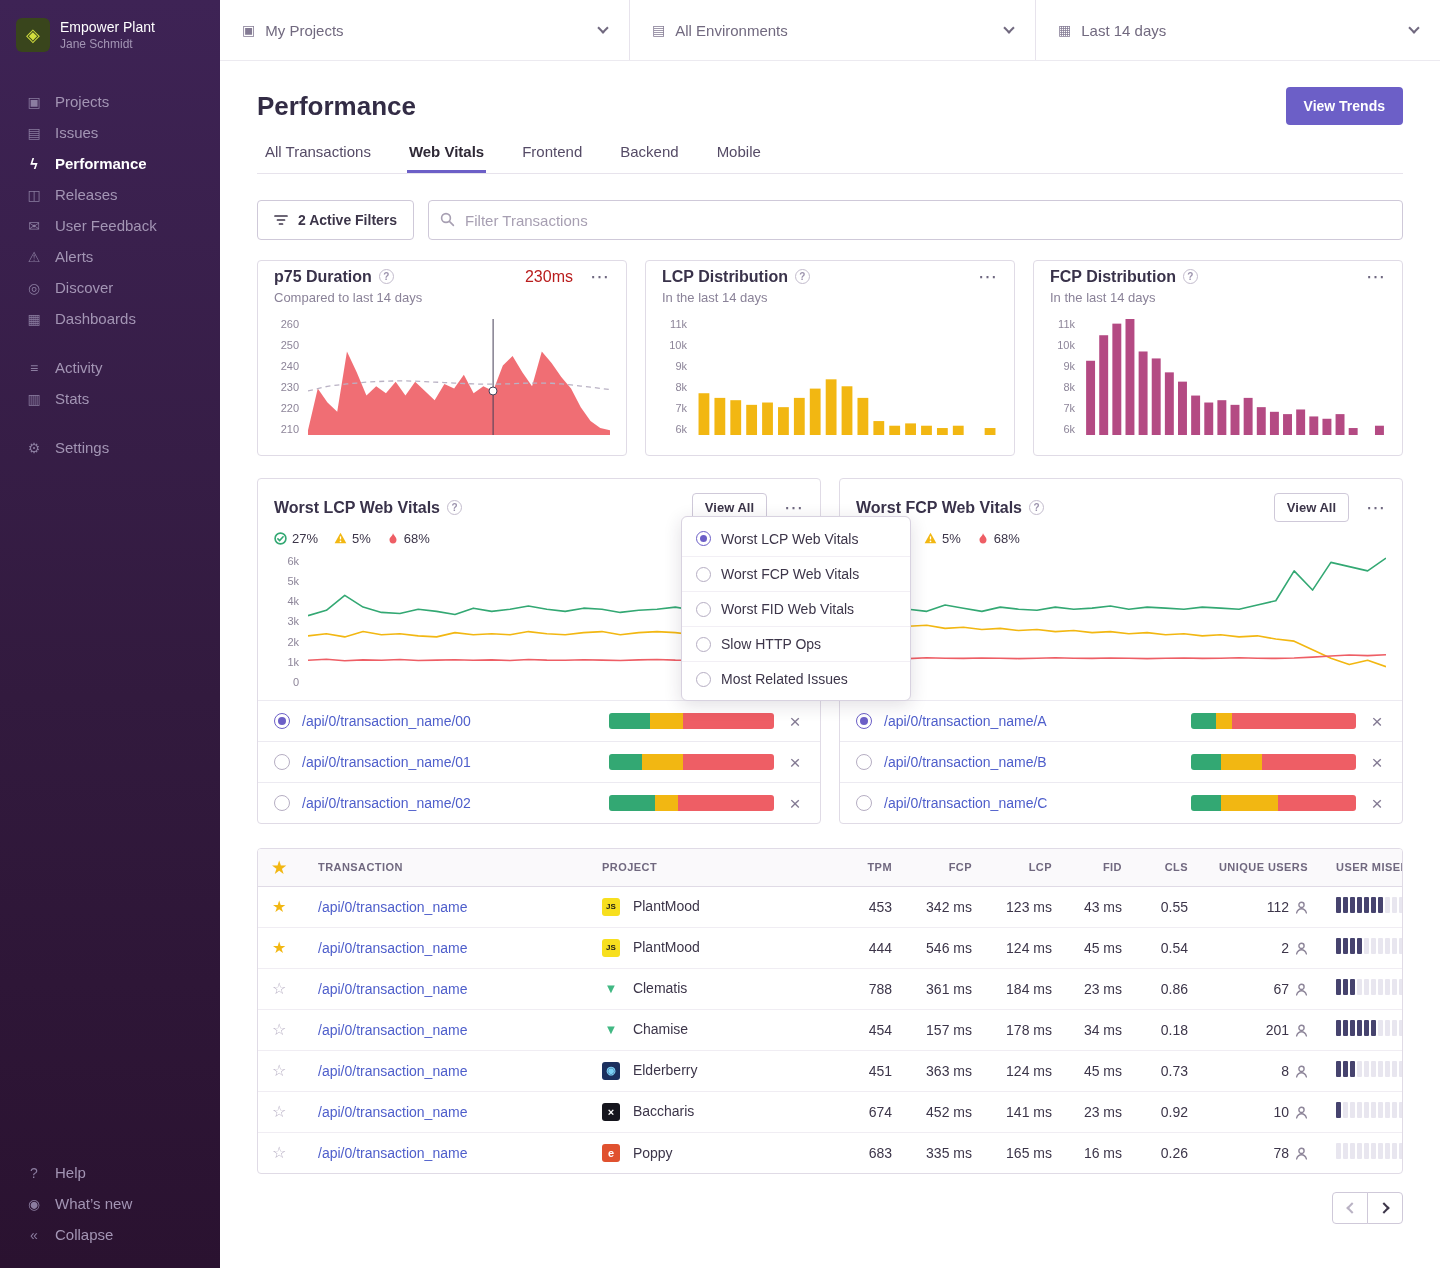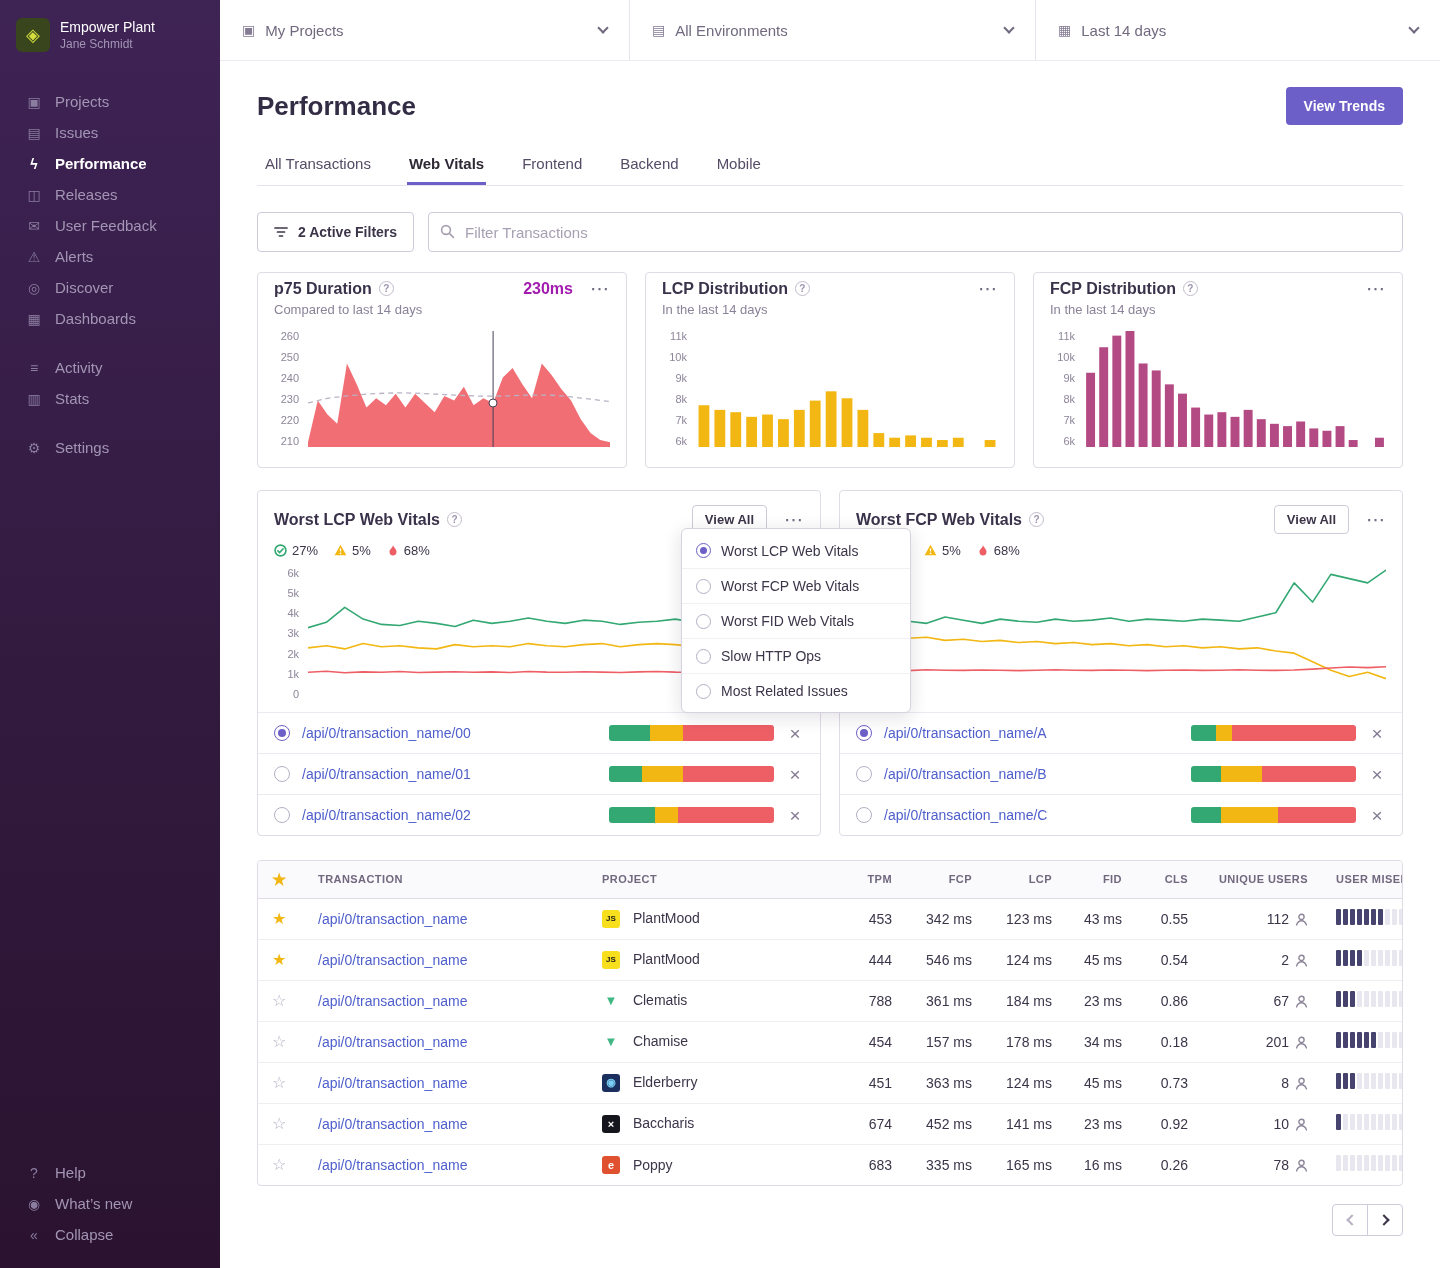--- a/index.html
+++ b/index.html
@@ -25,39 +25,39 @@
   .tb-seg{display:flex;align-items:center;gap:10px;padding:0 22px;border-right:1px solid #e7e3ec;color:#71697f;font-size:15px;cursor:pointer}
   .tb-seg.s1{width:410px}.tb-seg.s2{width:406px}.tb-seg.s3{flex:1;border-right:none}
   .tb-icon{color:#847b94;font-size:14px}
   .chev{width:8px;height:8px;border-right:2px solid #71697f;border-bottom:2px solid #71697f;transform:rotate(45deg);margin-left:auto;margin-top:-4px}
 
   
   .content{flex:1;padding:0 37px 24px;position:relative;overflow:hidden}
   .page-head{display:flex;align-items:center;justify-content:space-between;margin-top:26px}
   .page-title{font-size:26px;font-weight:700;color:#332c45}
   .btn-primary{background:#6c5fc7;color:#fff;border:none;border-radius:4px;padding:11px 18px;font-size:14px;font-weight:700;cursor:pointer;font-family:inherit}
-  .tabs{display:flex;gap:34px;margin-top:24px;border-bottom:1px solid #e7e3ec;padding-left:6px}
+  .tabs{display:flex;gap:34px;margin-top:12px;border-bottom:1px solid #e7e3ec;padding-left:6px}
   .tab{padding:6px 2px 13px;font-size:15px;color:#554b66;cursor:pointer}
   .tab.active{color:#2f2936;font-weight:600;box-shadow:inset 0 -3px 0 #6c5fc7}
 
   .filter-row{display:flex;gap:14px;margin-top:26px}
   .btn-filter{display:flex;align-items:center;gap:10px;height:40px;padding:0 16px;border:1px solid #cfc9d9;border-radius:4px;background:#fff;font-weight:700;font-size:14px;color:#3c3549;cursor:pointer;font-family:inherit}
   .search{flex:1;position:relative}
   .search input{width:100%;height:40px;border:1px solid #cfc9d9;border-radius:4px;padding:0 12px 0 36px;font-size:15px;font-family:inherit;color:#3c3549}
   .search input::placeholder{color:#a79fb2}
   .search .mag{position:absolute;left:12px;top:12px}
 
   
   .cards-row{display:grid;grid-template-columns:1fr 1fr 1fr;gap:18px;margin-top:20px}
   .card{border:1px solid #e0dbe6;border-radius:4px;background:#fff;padding:6px 16px 20px}
   .card-head{display:flex;align-items:center;gap:7px}
   .card-title{font-size:16px;font-weight:600;color:#39324a}
   .help{width:15px;height:15px;border:1.5px solid #c3bccd;border-radius:50%;color:#9c93ad;font-size:10px;font-weight:700;display:inline-flex;align-items:center;justify-content:center;cursor:pointer}
   .spacer{flex:1}
-  .big-value{color:#a21caf;font-size:16px;font-weight:700}
+  .big-value{color:#b91c1c;font-size:16px;font-weight:400}
   .ellipsis{color:#6f6880;font-size:19px;letter-spacing:1px;cursor:pointer;line-height:1;margin-left:10px}
   .card-sub{font-size:13px;color:#8a8298;margin-top:4px}
   .chart-box{display:flex;gap:8px;margin-top:14px;height:116px}
   .yaxis{width:26px;display:flex;flex-direction:column;justify-content:space-between;align-items:flex-end;font-size:11px;color:#8d8599;padding:0 1px 0 0;line-height:1}
   .plot{flex:1;position:relative}
   .plot svg{width:100%;height:100%;display:block}
   .mdot{position:absolute;width:9px;height:9px;border:1.5px solid #463f57;background:#fff;border-radius:50%;transform:translate(-50%,-50%);z-index:2}
 
   
   .vitals-row{display:grid;grid-template-columns:1fr 1fr;gap:18px;margin-top:22px;position:relative}

